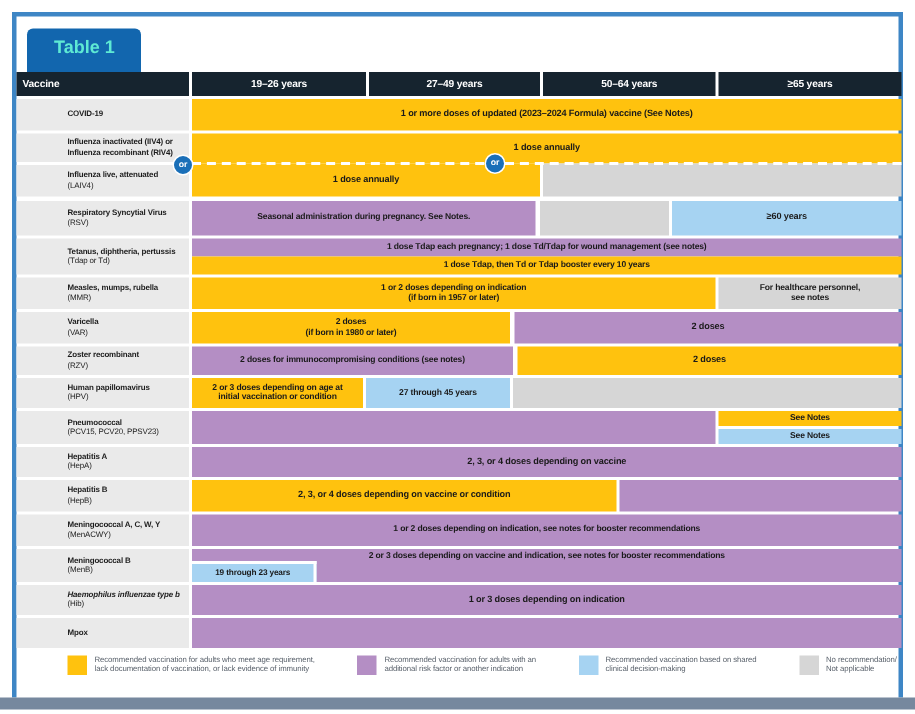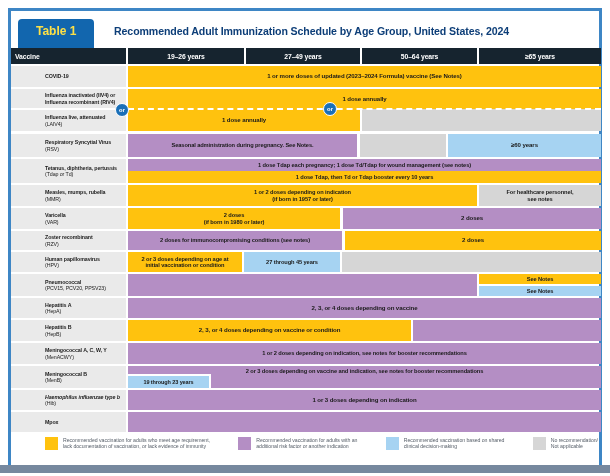--- a/index.html
+++ b/index.html
@@ -8,21 +8,21 @@
     background:#ffffff; font-family:"Liberation Sans", sans-serif;
   }
   #frame{
     position:absolute; left:8px; top:8px; width:594px; height:457px;
     box-sizing:border-box;
     border-top:3px solid #3E86C5; border-left:3px solid #3E86C5; border-right:3px solid #3E86C5;
   }
   #bottom-strip{position:absolute; left:0; top:465px; width:610px; height:8px; background:#76889E;}
   #table-badge{
     position:absolute; left:18px; top:19px; height:36px; line-height:24px;
-    padding:0 18px; background:#1266AE; color:#fde047; font-size:12px; font-weight:bold;
+    padding:0 18px; background:#1266AE; color:#5eead4; font-size:12px; font-weight:bold;
     border-radius:4px;
   }
   #table-title{
     position:absolute; left:114px; top:25px; font-size:10.6px; font-weight:bold; color:#0D3E78;
     letter-spacing:-0.1px;
   }
   .hcell{
     position:absolute; top:48px; height:16px; background:#16242F; color:#fff;
     font-size:6.8px; font-weight:bold; display:flex; align-items:center; justify-content:center;
     letter-spacing:-0.1px;
@@ -60,21 +60,20 @@
   .leg-swatch{width:13px; height:13px; flex:none;}
   .leg-text{font-size:5.2px; line-height:6.4px; color:#59616B; letter-spacing:-0.05px;}
 </style>
 </head>
 <body>
 
 <div id="page">
   <div id="frame"></div>
 
   <div id="table-badge">Table 1</div>
-  <div id="table-title">Recommended Adult Immunization Schedule by Age Group, United States, 2024</div>
 
   <div class="hcell first" style="left:11px;  width:115px;">Vaccine</div>
   <div class="hcell" style="left:128px; width:116px;">19–26 years</div>
   <div class="hcell" style="left:246px; width:114px;">27–49 years</div>
   <div class="hcell" style="left:362px; width:115px;">50–64 years</div>
   <div class="hcell" style="left:479px; width:122px;">≥65 years</div>
 
   <div id="rows">
       <div class="row-label" style="top: 66px; height: 21px;">
         <div>COVID-19</div>

